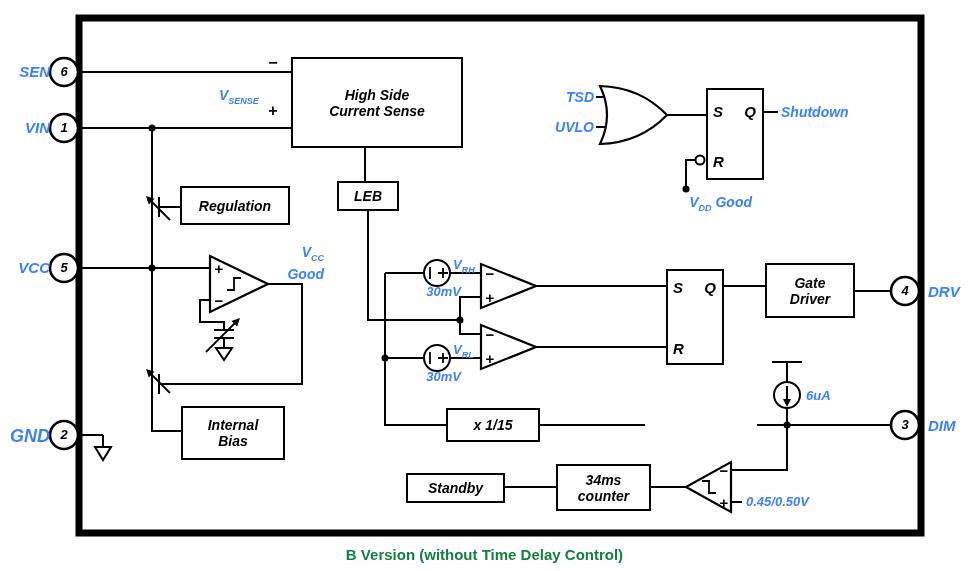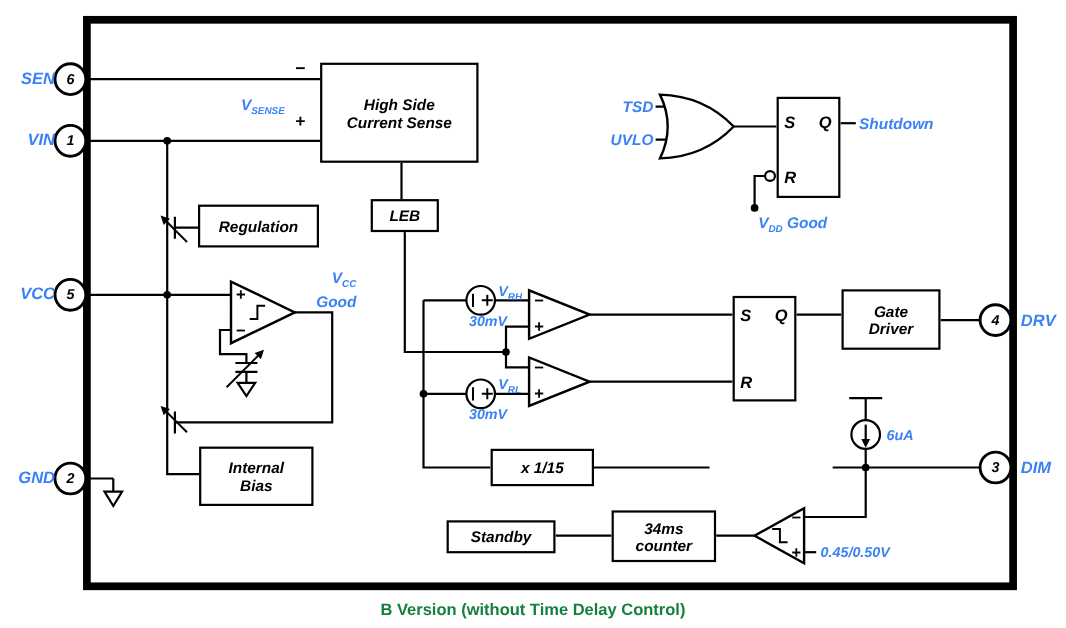--- a/index.html
+++ b/index.html
@@ -108,21 +108,21 @@
     <g fill="#fff" stroke="#000" stroke-width="2.6">
       <circle cx="64" cy="72" r="14"></circle>
       <circle cx="64" cy="128" r="14"></circle>
       <circle cx="64" cy="268" r="14"></circle>
       <circle cx="64" cy="435" r="14"></circle>
       <circle cx="905" cy="291" r="14"></circle>
       <circle cx="905" cy="425" r="14"></circle>
     </g>
   </svg>
 
-  <div class="box" style="left:291px;top:57px;width:144px;height:91px">
+  <div class="box" style="left:291px;top:57px;width:172px;height:91px">
     <span>High Side</span>
     <span>Current Sense</span>
   </div>
   <div class="box" style="left:337px;top:181px;width:62px;height:30px">
     <span>LEB</span>
   </div>
   <div class="box" style="left:180px;top:186px;width:110px;height:39px">
     <span>Regulation</span>
   </div>
   <div class="box" style="left:181px;top:406px;width:104px;height:54px">
@@ -151,21 +151,21 @@
   </div>
   <div class="latch" style="left:666px;top:269px;width:58px;height:96px">
     <span style="left:5px;top:8px">S</span>
     <span style="right:6px;top:8px">Q</span>
     <span style="left:5px;top:69px">R</span>
   </div>
 
   <div class="lbl right" style="left:6px;top:63px;width:44px;font-size:15px">SEN</div>
   <div class="lbl right" style="left:6px;top:119px;width:44px;font-size:15px">VIN</div>
   <div class="lbl right" style="left:6px;top:259px;width:44px;font-size:15px">VCC</div>
-  <div class="lbl right" style="left:6px;top:426px;width:44px;font-size:15px">GND</div>
+  <div class="lbl right" style="left:6px;top:426px;width:44px;font-size:18px">GND</div>
   <div class="lbl" style="left:928px;top:283px;font-size:15px">DRV</div>
   <div class="lbl" style="left:928px;top:417px;font-size:15px">DIM</div>
   <div class="pinnum" style="left:54px;top:64px">6</div>
   <div class="pinnum" style="left:54px;top:120px">1</div>
   <div class="pinnum" style="left:54px;top:260px">5</div>
   <div class="pinnum" style="left:54px;top:427px">2</div>
   <div class="pinnum" style="left:895px;top:283px">4</div>
   <div class="pinnum" style="left:895px;top:417px">3</div>
 
   <div class="lbl" style="left:219px;top:87px">

